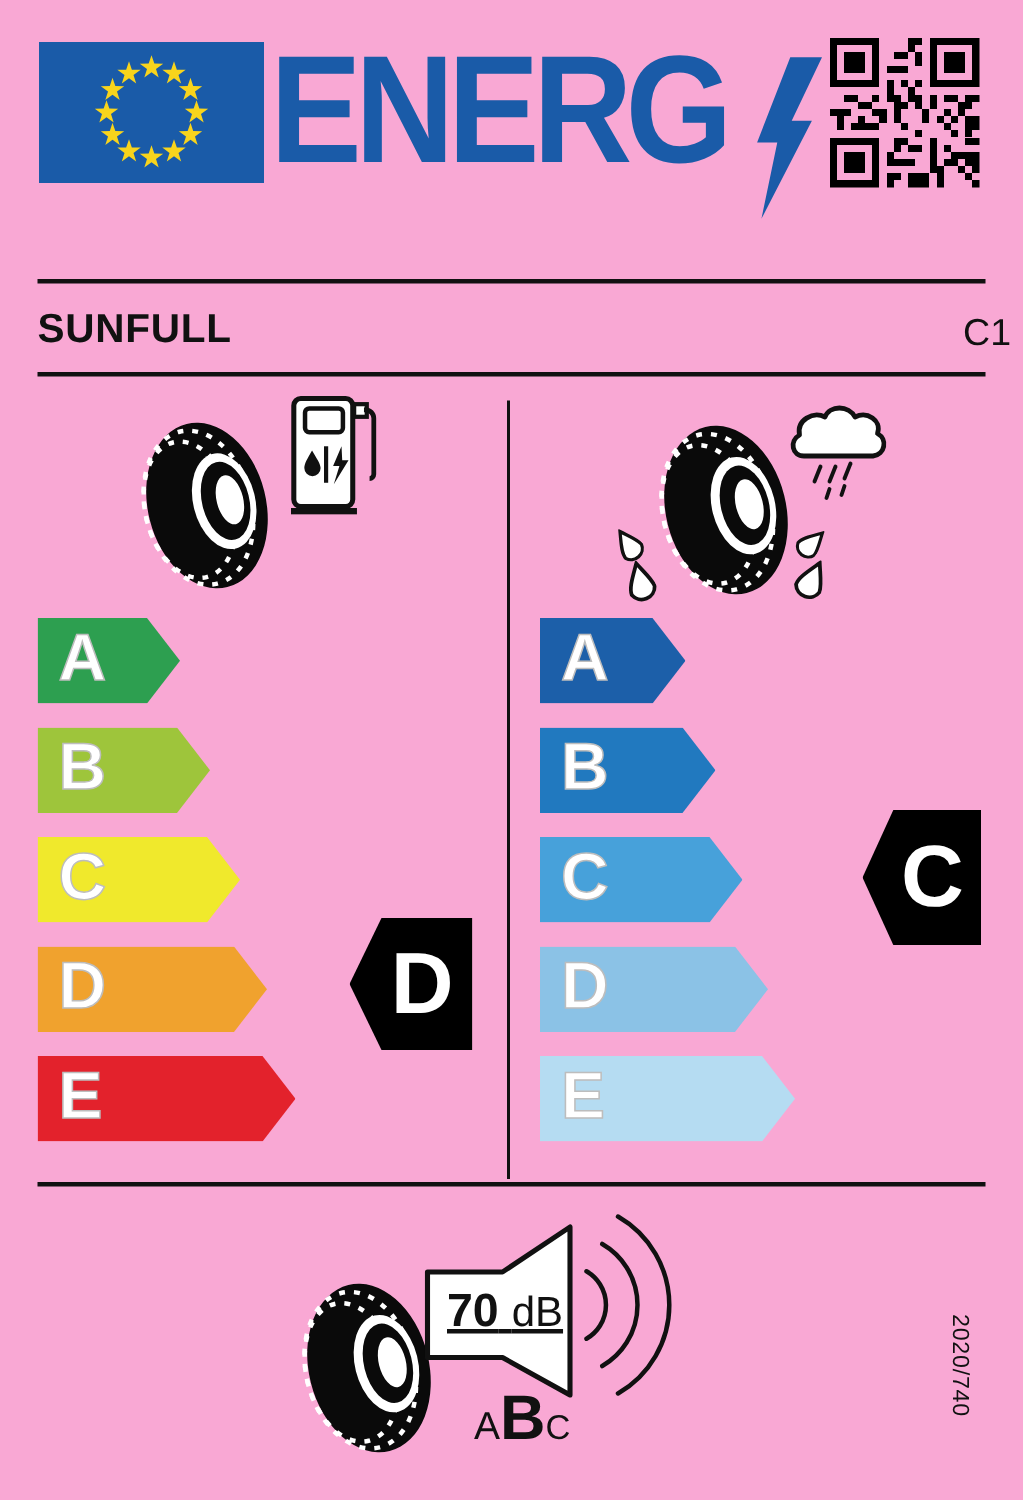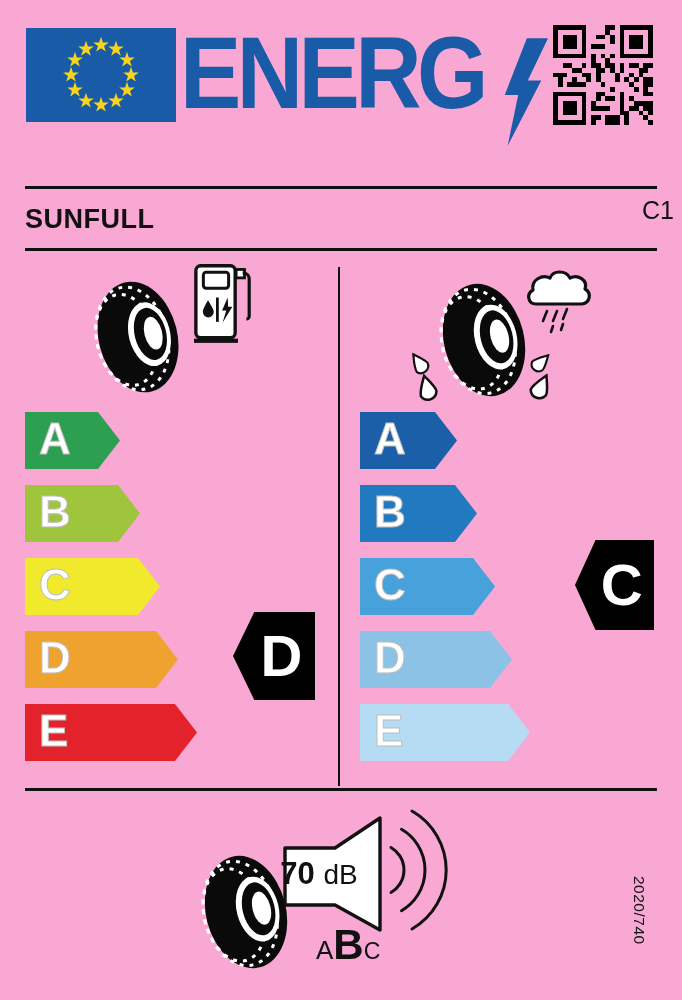--- a/index.html
+++ b/index.html
@@ -14,21 +14,21 @@
   .bolt{left:498px;top:36px;width:50px;height:114px;}
   .qr{left:553px;top:25px;width:100px;height:100px;}
 
   
   .brand{left:25px;top:156px;font-size:27px;font-weight:bold;letter-spacing:.5px;margin-top:48px;}
   .rule{left:25px;width:632px;height:3px;background:#111;}
   .rule1{top:186px;}
   .rule2{top:248px;}
   .rule3{top:788px;}
   .size{left:25px;top:202px;font-size:35px;}
-  .klass{right:25px;top:196px;font-size:25px;text-align:center;}
+  .klass{right:25px;top:208px;font-size:25px;text-align:center;}
 
   
   .divider{left:338px;top:267px;width:2px;height:519px;background:#111;}
   .icon-tyre-left{left:88px;top:276px;width:100px;height:122px;}
   .icon-pump{left:194px;top:262px;width:58px;height:86px;}
   .icon-wet{left:408px;top:278px;width:150px;height:124px;}
   .icon-cloud{left:520px;top:262px;width:80px;height:76px;}
 
   
   .scale{width:300px;}
@@ -40,21 +40,21 @@
          font-size:44px;font-weight:bold;color:#fff;-webkit-text-stroke:1px #bdbdbd;line-height:1;}
   .badge{background:#000;color:#fff;display:flex;align-items:center;justify-content:center;
          clip-path:polygon(0 50%,26% 0,100% 0,100% 100%,26% 100%);}
   .badge span{font-size:58px;font-weight:bold;margin-left:18%;line-height:1;}
   .badge-fuel{left:233px;top:612px;width:82px;height:88px;}
   .badge-wet{left:575px;top:540px;width:79px;height:90px;}
 
   
   .icon-tyre-noise{left:196px;top:850px;width:100px;height:124px;}
   .speaker{left:282px;top:812px;width:105px;height:125px;overflow:visible;}
-  .db-text{left:276px;top:856px;width:86px;text-align:center;font-size:31px;font-weight:bold;white-space:nowrap;}
+  .db-text{left:298px;top:856px;width:86px;text-align:left;font-size:31px;font-weight:bold;white-space:nowrap;text-decoration:underline;}
   .db-text .unit{font-weight:normal;font-size:28px;}
   .sound-arcs{left:388px;top:812px;width:75px;height:122px;overflow:visible;}
   .noise-classes{left:316px;top:924px;display:inline-flex;align-items:baseline;}
   .noise-class{font-size:26px;line-height:1;}
   .noise-class.selected{font-size:42px;font-weight:bold;}
   .noise-class:last-child{font-size:23px;}
 
   .regulation{left:630px;top:876px;font-size:15.5px;letter-spacing:.5px;
               writing-mode:vertical-rl;text-orientation:mixed;}
 </style>

